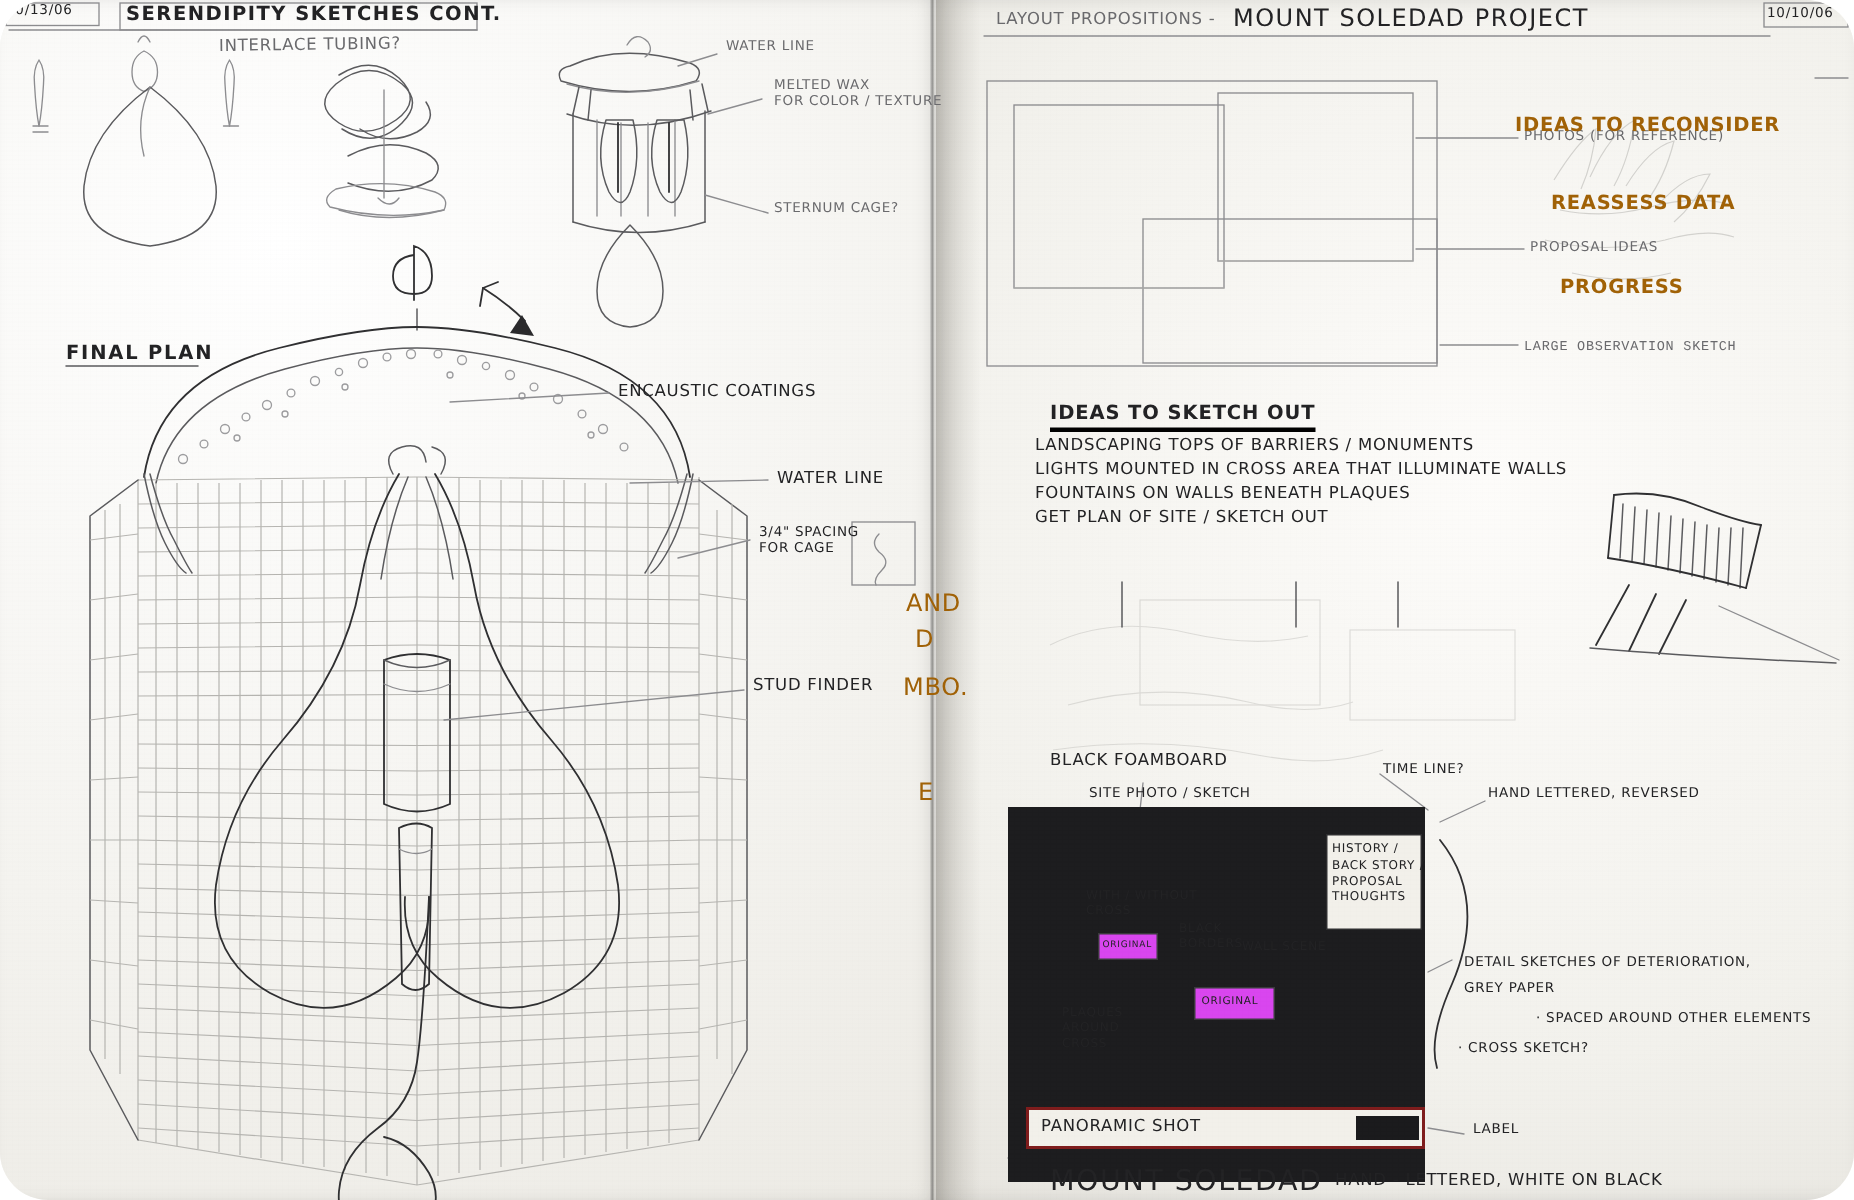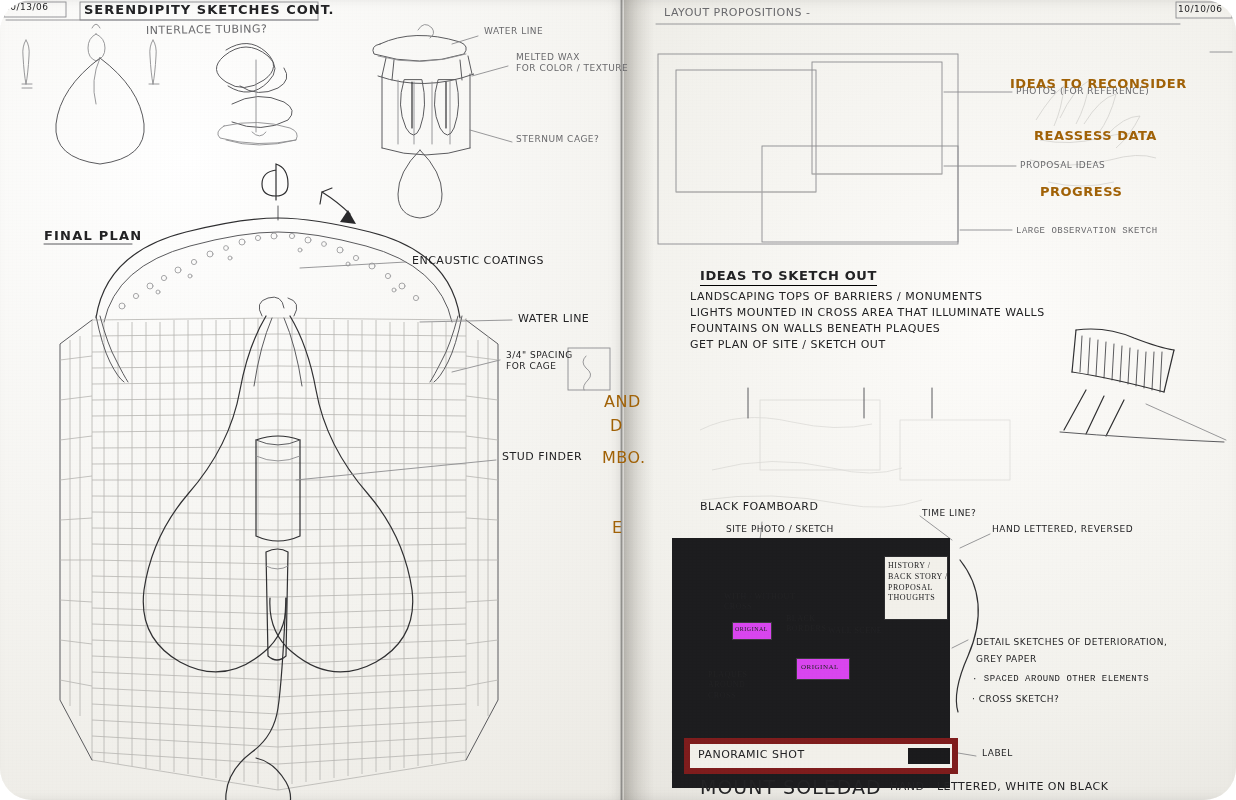--- a/index.html
+++ b/index.html
@@ -47,44 +47,44 @@
     font-family:"DejaVu Sans",sans-serif;
     letter-spacing:.5px;
     white-space:pre;
     line-height:1.25;
   }
   .hw.light{color:#6a6a6d;}
   .hw.faint{color:#a16207;}
   .hw.dark{color:#232325;}
   .cap{text-transform:uppercase;}
   .sm{font-size:9px;}
-  .xs{font-size:8px;font-family:Liberation Serif, serif;}
+  .xs{font-size:8px;}
   .md{font-size:11px;}
   .lg{font-size:13px;font-weight:bold;}
   .xl{font-size:16px;}
   .xxl{font-size:19px;}
   .rot-n1{transform:rotate(-0.8deg);transform-origin:left center;}
-  .ulined{border-bottom:1px solid #000000;padding-bottom:1px;}
+  .ulined{border-bottom:3px solid #000000;padding-bottom:1px;}
 
   svg.overlay{position:absolute;left:0;top:0;width:1236px;height:800px;pointer-events:none;}
   .stk{fill:none;stroke:#5b5b5e;stroke-width:1;stroke-linecap:round;stroke-linejoin:round;}
   .stk-l{fill:none;stroke:#8d8d90;stroke-width:.9;stroke-linecap:round;}
   .stk-d{fill:none;stroke:#303032;stroke-width:1.2;stroke-linecap:round;}
   .stk-f{fill:none;stroke:#b6b5b1;stroke-width:.8;}
   .fill-dark{fill:#2a2a2c;}
 
   
   #foamboard{
     position:absolute;left:672px;top:538px;width:278px;height:250px;
     background:#1d1d1f;
   }
   .fb-card{position:absolute;background:#d946ef;border:1px solid #3b3b3d;}
   #panoramic{
     position:absolute;left:684px;top:738px;width:262px;height:24px;
-    background:#f2f0ea;border:6px solid #7f1d1d;
+    background:#f2f0ea;border:2px solid #7f1d1d;
   }
   #pano-dark{position:absolute;right:2px;top:4px;width:42px;height:16px;background:#1b1b1d;}
   #history-card{
     position:absolute;left:884px;top:556px;width:62px;height:62px;background:#f2f0ea;border:1px solid #2e2e30;
   }
   #dateA{position:absolute;left:4px;top:2px;}
   #dateB{position:absolute;left:1178px;top:4px;}
 </style>
 </head>
 <body>
@@ -400,20 +400,21 @@
 FOR CAGE</div>
   <div class="hw md cap dark" style="left:502px;top:450px;">STUD FINDER</div>
 
   <div class="hw xl cap faint" style="left:604px;top:392px;">AND</div>
   <div class="hw xl cap faint" style="left:610px;top:416px;">D</div>
   <div class="hw xl cap faint" style="left:602px;top:448px;">MBO.</div>
   <div class="hw xl cap faint" style="left:612px;top:518px;">E</div>
 
   <div class="hw sm cap dark" id="dateB">10/10/06</div>
   <div class="hw md cap light" style="left:664px;top:6px;">LAYOUT PROPOSITIONS -</div>
+  <div class="hw xl cap dark" style="left:822px;top:2px;letter-spacing:1px;">MOUNT SOLEDAD PROJECT</div>
 
   <div class="hw sm cap light" style="left:1016px;top:86px;">PHOTOS (FOR REFERENCE)</div>
   <div class="hw sm cap light" style="left:1020px;top:160px;text-align:center;">PROPOSAL IDEAS</div>
   <div class="hw sm cap light" style="left:1016px;top:226px;font-family:Liberation Mono, monospace;">LARGE OBSERVATION SKETCH</div>
 
   <div class="hw lg cap dark ulined" style="left:700px;top:268px;letter-spacing:.6px;">IDEAS TO SKETCH OUT</div>
   <div class="hw md cap dark" style="left:690px;top:290px;text-align:right;">LANDSCAPING TOPS OF BARRIERS / MONUMENTS</div>
   <div class="hw md cap dark" style="left:690px;top:306px;">LIGHTS MOUNTED IN CROSS AREA THAT ILLUMINATE WALLS</div>
   <div class="hw md cap dark" style="left:690px;top:322px;">FOUNTAINS ON WALLS BENEATH PLAQUES</div>
   <div class="hw md cap dark" style="left:690px;top:338px;">GET PLAN OF SITE / SKETCH OUT</div>
@@ -446,21 +447,21 @@
   <div class="hw xs cap dark" style="left:828px;top:626px;">WALL SCENE</div>
   <div class="fb-card" style="left:796px;top:658px;width:52px;height:20px;">
     <div class="hw xs cap dark" style="left:4px;top:4px;font-size:7px;">ORIGINAL</div>
   </div>
   <div class="hw xs cap dark" style="left:708px;top:670px;line-height:1.3;">PLAQUES
 AROUND
 CROSS</div>
 
   <div class="hw sm cap dark" style="left:976px;top:636px;line-height:1.5;">DETAIL SKETCHES OF DETERIORATION,</div>
   <div class="hw sm cap dark" style="left:976px;top:654px;">GREY PAPER</div>
-  <div class="hw sm cap dark" style="left:972px;top:674px;font-family:Liberation Mono, monospace;">· SPACED AROUND OTHER ELEMENTS</div>
+  <div class="hw sm cap dark" style="left:1024px;top:674px;">· SPACED AROUND OTHER ELEMENTS</div>
   <div class="hw sm cap dark" style="left:972px;top:694px;">· CROSS SKETCH?</div>
 
   <div id="panoramic">
     <div id="pano-dark"></div>
     <div class="hw md cap dark" style="left:8px;top:4px;">PANORAMIC SHOT</div>
   </div>
   <div class="hw sm cap dark" style="left:982px;top:748px;">LABEL</div>
 
   <div class="hw xxl cap dark" style="left:700px;top:776px;letter-spacing:1px;">MOUNT SOLEDAD</div>
   <div class="hw md cap dark" style="left:890px;top:780px;">HAND - LETTERED, WHITE ON BLACK</div>

